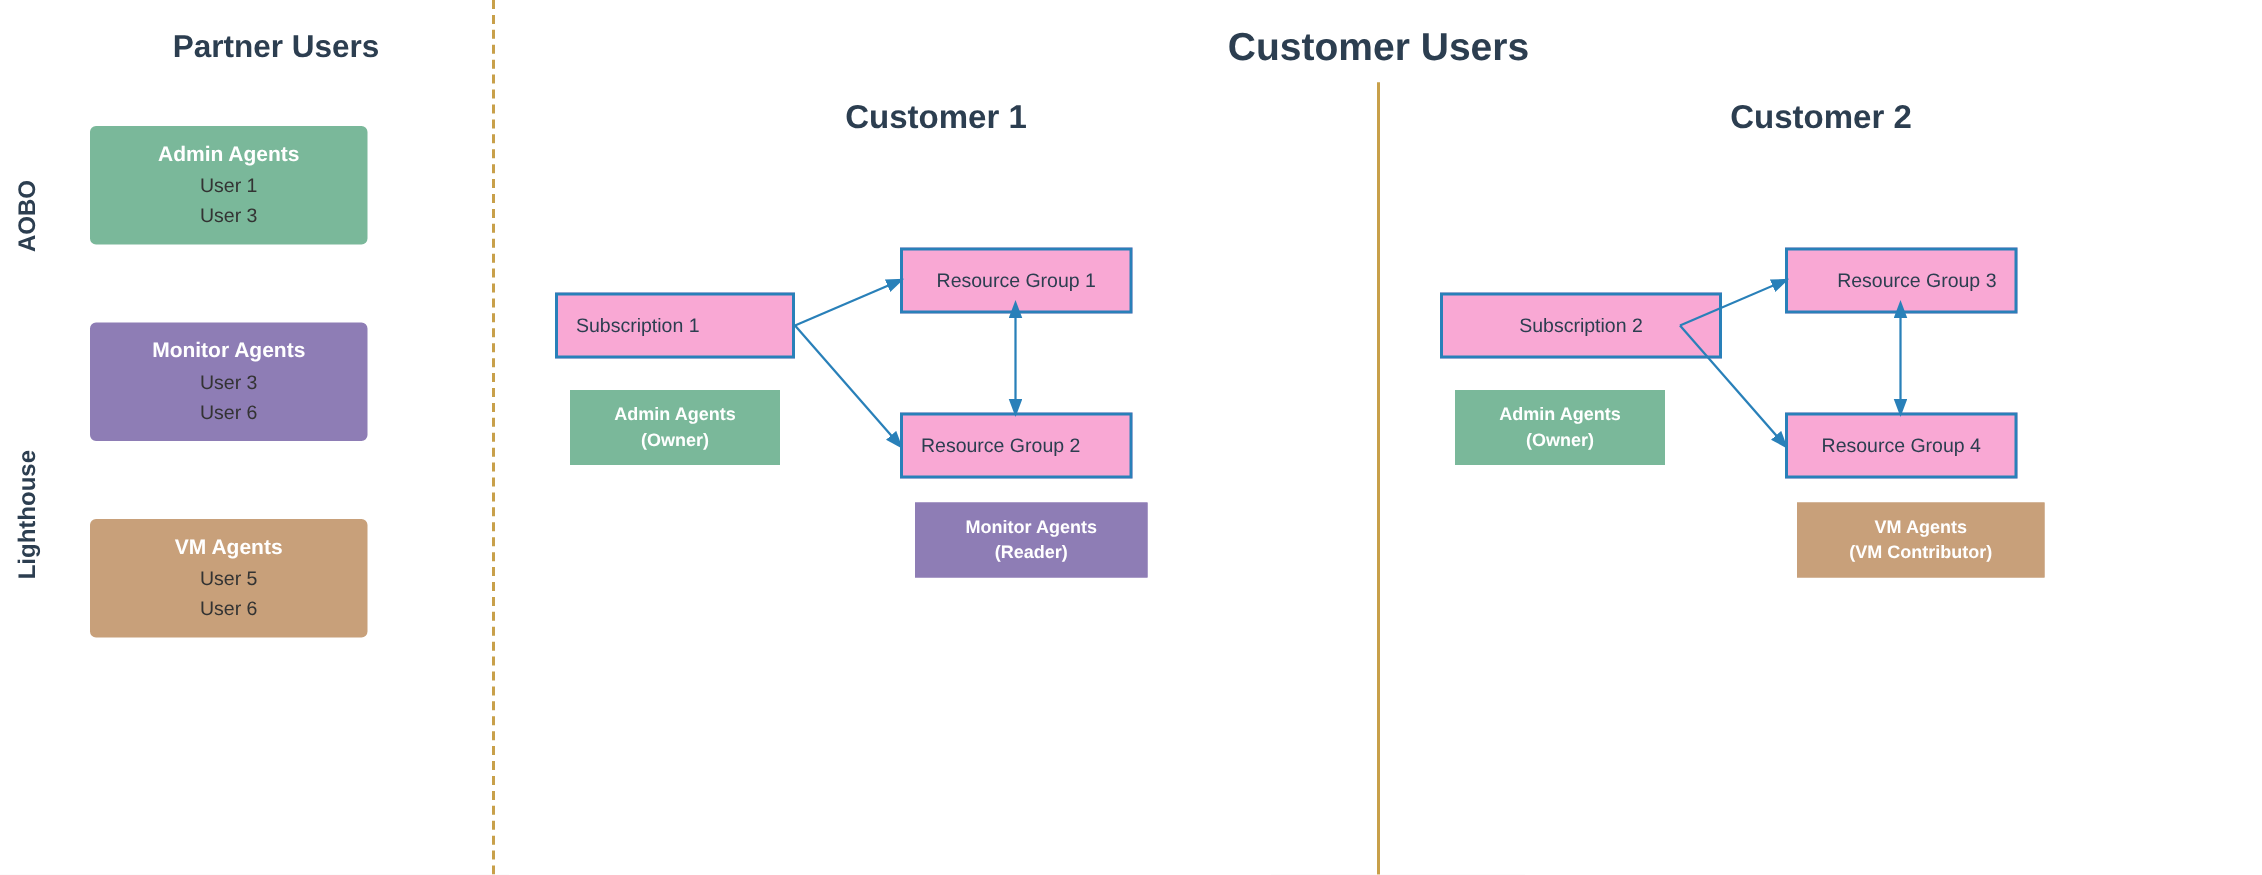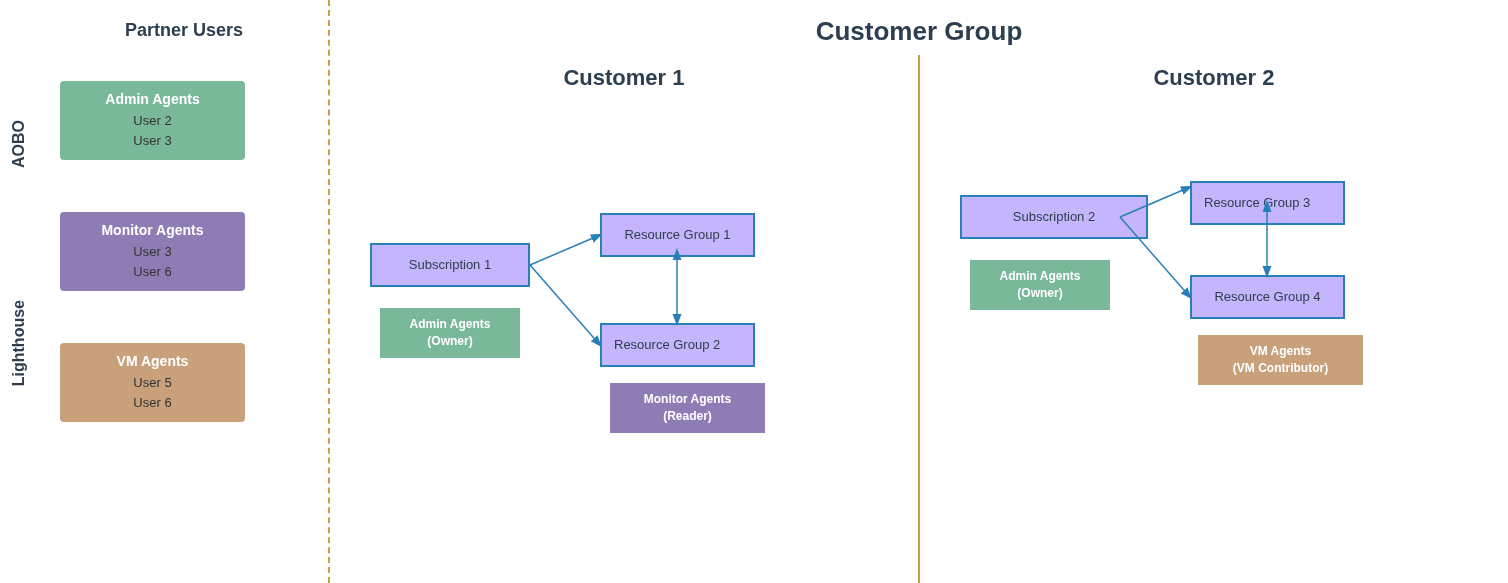--- a/index.html
+++ b/index.html
@@ -24,21 +24,21 @@
       width: 330px;
       min-width: 330px;
       padding: 20px 20px 20px 60px;
       position: relative;
       border-right: 2px dashed #c8a04a;
       display: flex;
       flex-direction: column;
       align-items: flex-start;
     }
     .partner-title {
-      font-size: 18px;
+      font-size: 21px;
       font-weight: bold;
       color: #2c3e50;
       margin-bottom: 20px;
       align-self: center;
     }
 
     
     .side-label {
       position: absolute;
       left: 10px;
@@ -126,21 +126,21 @@
     .diagram-area {
       position: relative;
       width: 100%;
       flex: 1;
     }
 
     
     .diag-box {
       position: absolute;
       border: 2px solid #2980b9;
-      background: #c4b5fd;
+      background: #f9a8d4;
       padding: 6px 12px;
       font-size: 13px;
       color: #2c3e50;
       text-align: center;
       line-height: 1.4;
     }
     .diag-box-green {
       background: #7ab89a;
       border-color: #7ab89a;
       color: #fff;
@@ -174,48 +174,48 @@
 <div class="main-container">
 
   <div class="partner-panel">
     <span class="partner-title">Partner Users</span>
 
     <span class="side-label side-label-aobo">AOBO</span>
     <span class="side-label side-label-lighthouse">Lighthouse</span>
 
     <div class="group-box admin-agents-box" style="margin-top:20px;">
       <div class="group-box-title">Admin Agents</div>
-      <div class="group-box-user">User 2</div>
+      <div class="group-box-user">User 1</div>
       <div class="group-box-user">User 3</div>
     </div>
 
     <div class="group-box monitor-agents-box" style="margin-top:30px;">
       <div class="group-box-title">Monitor Agents</div>
       <div class="group-box-user">User 3</div>
       <div class="group-box-user">User 6</div>
     </div>
 
     <div class="group-box vm-agents-box" style="margin-top:30px;">
       <div class="group-box-title">VM Agents</div>
       <div class="group-box-user">User 5</div>
       <div class="group-box-user">User 6</div>
     </div>
   </div>
 
   <div class="customer-access-panel">
-    <div class="customer-access-title">Customer Group</div>
+    <div class="customer-access-title">Customer Users</div>
 
     <div class="customers-row">
 
-      <div class="customer-section" style="position:relative;gap:48px;">
+      <div class="customer-section" style="position:relative;">
         <div class="customer-title">Customer 1</div>
 
         <div class="diagram-area" style="position:relative; height:380px; width:100%;">
 
-          <div class="diag-box" style="left:20px; top:80px; width:160px; height:44px; display:flex; align-items:center; justify-content:center;">
+          <div class="diag-box" style="left:20px; top:80px; width:160px; height:44px; display:flex; align-items:center; ">
             <span>Subscription 1</span>
           </div>
 
           <div class="diag-box diag-box-green" style="left:30px; top:145px; width:140px; height:50px; display:flex; align-items:center; justify-content:center; text-align:center; font-size:12px;">
             <span>Admin Agents<br>(Owner)</span>
           </div>
 
           <div class="diag-box" style="left:250px; top:50px; width:155px; height:44px; display:flex; align-items:center; justify-content:center;">
             <span>Resource Group 1</span>
           </div>
@@ -256,21 +256,21 @@
         <div class="diagram-area" style="position:relative; height:380px; width:100%;">
 
           <div class="diag-box" style="left:20px; top:80px; width:188px; height:44px; display:flex; align-items:center; justify-content:center;">
             <span>Subscription 2</span>
           </div>
 
           <div class="diag-box diag-box-green" style="left:30px; top:145px; width:140px; height:50px; display:flex; align-items:center; justify-content:center; text-align:center; font-size:12px;">
             <span>Admin Agents<br>(Owner)</span>
           </div>
 
-          <div class="diag-box" style="left:250px; top:50px; width:155px; height:44px; display:flex; align-items:center; justify-content:flex-start;margin-top:16px;">
+          <div class="diag-box" style="left:250px; top:50px; width:155px; height:44px; display:flex; align-items:center; justify-content:flex-end;">
             <span>Resource Group 3</span>
           </div>
 
           <div class="diag-box" style="left:250px; top:160px; width:155px; height:44px; display:flex; align-items:center; justify-content:center;">
             <span>Resource Group 4</span>
           </div>
 
           <div class="diag-box diag-box-tan" style="left:258px; top:220px; width:165px; height:50px; display:flex; align-items:center; justify-content:center; text-align:center; font-size:12px;">
             <span>VM Agents<br>(VM Contributor)</span>
           </div>

